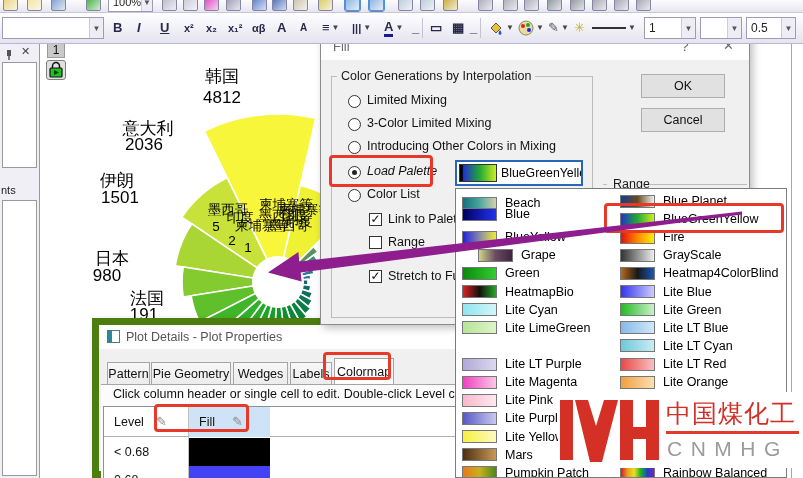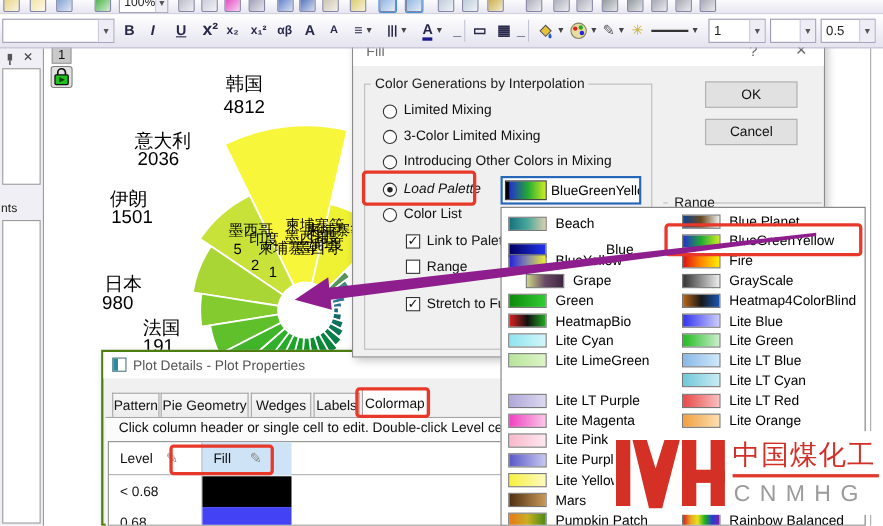--- a/index.html
+++ b/index.html
@@ -27,21 +27,21 @@
 .radio{position:absolute;width:13px;height:13px;border:1px solid #333;border-radius:50%;background:#fff}
 .radio.sel::after{content:"";position:absolute;left:3px;top:3px;width:5px;height:5px;border-radius:50%;background:#222}
 .check{position:absolute;width:13px;height:13px;border:1px solid #333;background:#fff;font-size:12px;line-height:11px;text-align:center;color:#111}
 .dlabel{position:absolute;font-size:12.5px;color:#111;white-space:nowrap}
 .btn{position:absolute;width:84px;height:24px;background:#e1e1e1;border:1px solid #adadad;font-size:12.5px;color:#111;display:flex;align-items:center;justify-content:center}
 #palettecombo{position:absolute;left:455px;top:160px;width:128px;height:26px;background:#fff;border:2px solid #2667b8;z-index:11;overflow:hidden}
 #popup{position:absolute;left:455px;top:188px;width:332px;height:290px;background:#fff;border:1px solid #7c7c7c;z-index:12;overflow:hidden}
 .prow{position:absolute;height:18px;display:flex;align-items:center}
 .pswatch{width:35px;height:13px;border:1px solid #777;margin-right:8px;flex:none}
 .plabel{font-size:12.5px;color:#000;white-space:nowrap}
-#plotdetails{position:absolute;left:92px;top:318px;width:378px;height:160px;background:#f0f0f0;border:2px solid #4d7c0f;box-shadow:2px 2px 6px rgba(0,0,0,.2);z-index:8}
+#plotdetails{position:absolute;left:92px;top:318px;width:378px;height:160px;background:#f0f0f0;border:7px solid #4d7c0f;box-shadow:2px 2px 6px rgba(0,0,0,.2);z-index:8}
 #pdtitle{position:absolute;left:0;top:0;width:100%;height:24px;background:#fff;color:#555}
 .tab{position:absolute;top:37px;height:22px;background:linear-gradient(#f7f7f7,#ececec);border:1px solid #a5a5a5;border-bottom:none;font-size:12.5px;color:#111;display:flex;align-items:center;justify-content:center;white-space:nowrap}
 .tab.active{top:33px;height:26px;background:#fdfdfd}
 #pdpane{position:absolute;left:2px;top:59px;width:374px;height:99px;background:#fbfbfb;border-top:1px solid #a5a5a5}
 #pdhint{position:absolute;left:14px;top:62px;font-size:12.5px;color:#111;white-space:nowrap}
 #pdtable{position:absolute;left:4px;top:81px;width:363px;height:77px;background:#fff;border:1px solid #8f8f8f;overflow:hidden}
 .redbox{position:absolute;border:3px solid #e8382a;border-radius:4px;z-index:30}
 #arrowsvg{position:absolute;left:0;top:0;width:803px;height:478px;z-index:40;pointer-events:none}
 #watermark{position:absolute;left:558px;top:392px;width:245px;height:76px;background:#fff;z-index:35}
 #wmcn{position:absolute;left:108px;top:5px;font-size:25px;color:#d22f27;letter-spacing:1px;white-space:nowrap}
@@ -93,21 +93,21 @@
       <div class="tbtn" style="left: 113px;">
         <span style="">B</span>
       </div>
       <div class="tbtn" style="left: 137px;">
         <span style="font-style:italic;">I</span>
       </div>
       <div class="tbtn" style="left: 160px; text-decoration: underline;">
         <span style="">U</span>
       </div>
       <div class="tbtn" style="left: 184px;">
-        <span style="font-size:16px;">x²</span>
+        <span style="font-size:11px;">x²</span>
       </div>
       <div class="tbtn" style="left: 206px;">
         <span style="font-size:11px;">x₂</span>
       </div>
       <div class="tbtn" style="left: 228px;">
         <span style="font-size:11px;">x₁²</span>
       </div>
       <div class="tbtn" style="left: 252px;">
         <span style="font-size:11px;">αβ</span>
       </div>
@@ -324,21 +324,21 @@
         <div class="px" style="left: 10px; top: 66px;">0.68</div>
         <div class="abs" style="left: 85px; top: 59px; width: 81px; height: 17px; background: rgb(67, 67, 245);"></div>
       </div>
   </div>
 
   <div id="popup">
       <div class="prow" style="left: 6px; top: 3px; width: 155px; align-items: flex-end;">
         <span class="pswatch" style="background:linear-gradient(90deg,#15707e,#49a79b,#d9cfae)"></span>
         <span class="plabel">Beach</span>
       </div>
-      <div class="prow" style="left: 6px; top: 29px; width: 155px; gap: 46px;">
+      <div class="prow" style="left: 6px; top: 16px; width: 155px;">
         <span class="pswatch" style="background:linear-gradient(90deg,#000060,#2233ee)"></span>
         <span class="plabel">Blue</span>
       </div>
       <div class="prow" style="left: 6px; top: 39.24px; width: 155px;">
         <span class="pswatch" style="background:linear-gradient(90deg,#2222dd,#8888aa,#eeee33)"></span>
         <span class="plabel">BlueYellow</span>
       </div>
       <div class="prow" style="left: 6px; top: 57.36px; width: 155px; margin-left: 16px;">
         <span class="pswatch" style="background:linear-gradient(90deg,#ccd687,#6b4a66,#3f2640)"></span>
         <span class="plabel">Grape</span>

